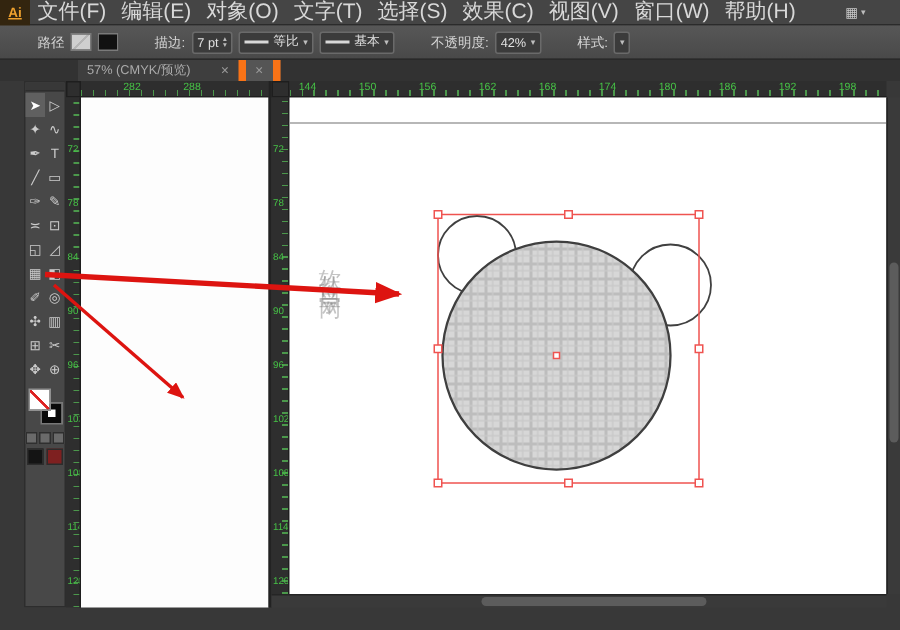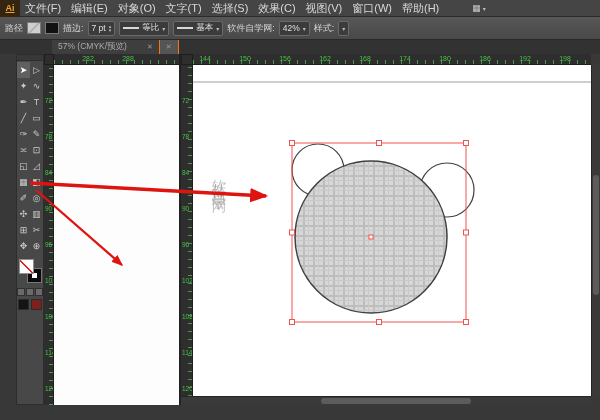--- a/index.html
+++ b/index.html
@@ -7,43 +7,43 @@
          font-family:"Liberation Sans", sans-serif; position:relative; }
   #app { position:absolute; inset:0; width:600px; height:420px; }
 
   
   .menu-bar { position:absolute; left:0; top:0; width:600px; height:17px;
     background:#454545; border-bottom:1px solid #2b2b2b; box-sizing:border-box;
     display:flex; align-items:center; }
   .logo { width:20px; height:28px; background:#33250f; color:#f0a22e; font-weight:bold;
     font-size:9px; display:flex; align-items:center; justify-content:center;text-decoration:underline; }
   .menu-items { display:flex; align-items:center; }
-  .menu-item { color:#d8d8d8; font-size:11px; padding:0 5px; cursor:default; white-space:nowrap; }
+  .menu-item { color:#d8d8d8; font-size:14px; padding:0 5px; cursor:default; white-space:nowrap; }
   .workspace { margin-left:28px; color:#c9c9c9; font-size:9px; display:flex; gap:2px; align-items:center; }
 
   
   .control-bar { position:absolute; left:0; top:17px; width:600px; height:23px;
     background:linear-gradient(#575757,#494949); border-bottom:1px solid #292929;
     box-sizing:border-box; display:flex; align-items:center; gap:4px; padding:0 5px;
     color:#dcdcdc; font-size:9px; white-space:nowrap; }
-  .cb-label { color:#d5d5d5; }
+  .cb-label { color:#d5d5d5;margin-left:20px; }
   .cb-box { background:#3b3b3b; border:1px solid #6a6a6a; border-radius:2px; height:13px;
     display:inline-flex; align-items:center; gap:3px; padding:0 3px; font-size:8.5px; color:#e0e0e0; }
   .chev { font-size:6px; color:#bdbdbd; }
   .stepper { display:inline-flex; flex-direction:column; line-height:4px; font-size:5px; color:#bbb; }
   .swatch { width:12px; height:10px; border:1px solid #7a7a7a; display:inline-block; }
   .swatch.fill { background:linear-gradient(135deg,#cfcfcf 44%, #b5b5b5 44% 56%, #cfcfcf 56%); }
   .swatch.stroke { background:#111; }
   .linep { display:inline-block; width:16px; height:2px; background:#d8d8d8; }
 
   
   .tab-bar { position:absolute; left:0; top:40px; width:600px; height:14px; background:#323232;
     display:flex; align-items:stretch; padding-left:52px; box-sizing:border-box; }
   .tab { display:flex; align-items:center; gap:20px; padding:0 6px; font-size:8.5px;
-    background:#3e3e3e; color:#ababab; border-right:1px solid #f97316; white-space:nowrap; }
+    background:#3e3e3e; color:#ababab; border-right:5px solid #f97316; white-space:nowrap; }
   .tab.active { background:#555555; color:#e9e9e9; }
   .tab-close { font-size:7px; color:#999; }
 
   
   .toolbar { position:absolute; left:16px; top:54px; width:28px; height:351px;
     background:#484848; border:1px solid #2d2d2d; box-sizing:border-box; }
   .toolbar-header { height:5px; background:#383838; border-bottom:1px solid #2d2d2d; }
   .tools-grid { display:grid; grid-template-columns:13px 13px; justify-content:center; padding-top:1px; }
   .tool { height:16px; display:flex; align-items:center; justify-content:center;
     font-size:9px; color:#cccccc; cursor:default; }
@@ -144,21 +144,21 @@
     <span class="cb-box">
       <span class="linep"></span>
       <span>等比</span>
       <span class="chev">▾</span>
     </span>
     <span class="cb-box">
       <span class="linep"></span>
       <span>基本</span>
       <span class="chev">▾</span>
     </span>
-    <span class="cb-label">软件自学网:</span>
+    <span class="cb-label">不透明度:</span>
     <span class="cb-box">
       <span>42%</span>
       <span class="chev">▾</span>
     </span>
     <span class="cb-label">样式:</span>
     <span class="cb-box">
       <span class="chev">▾</span>
     </span>
   </div>
 

